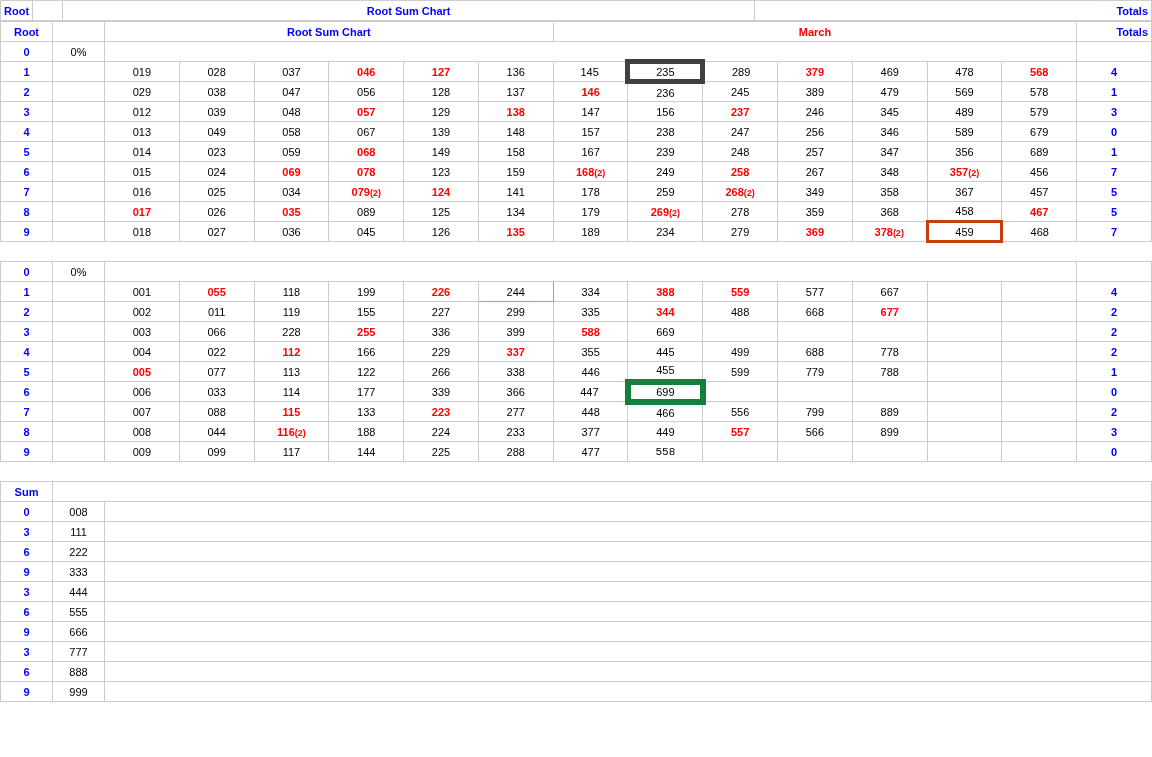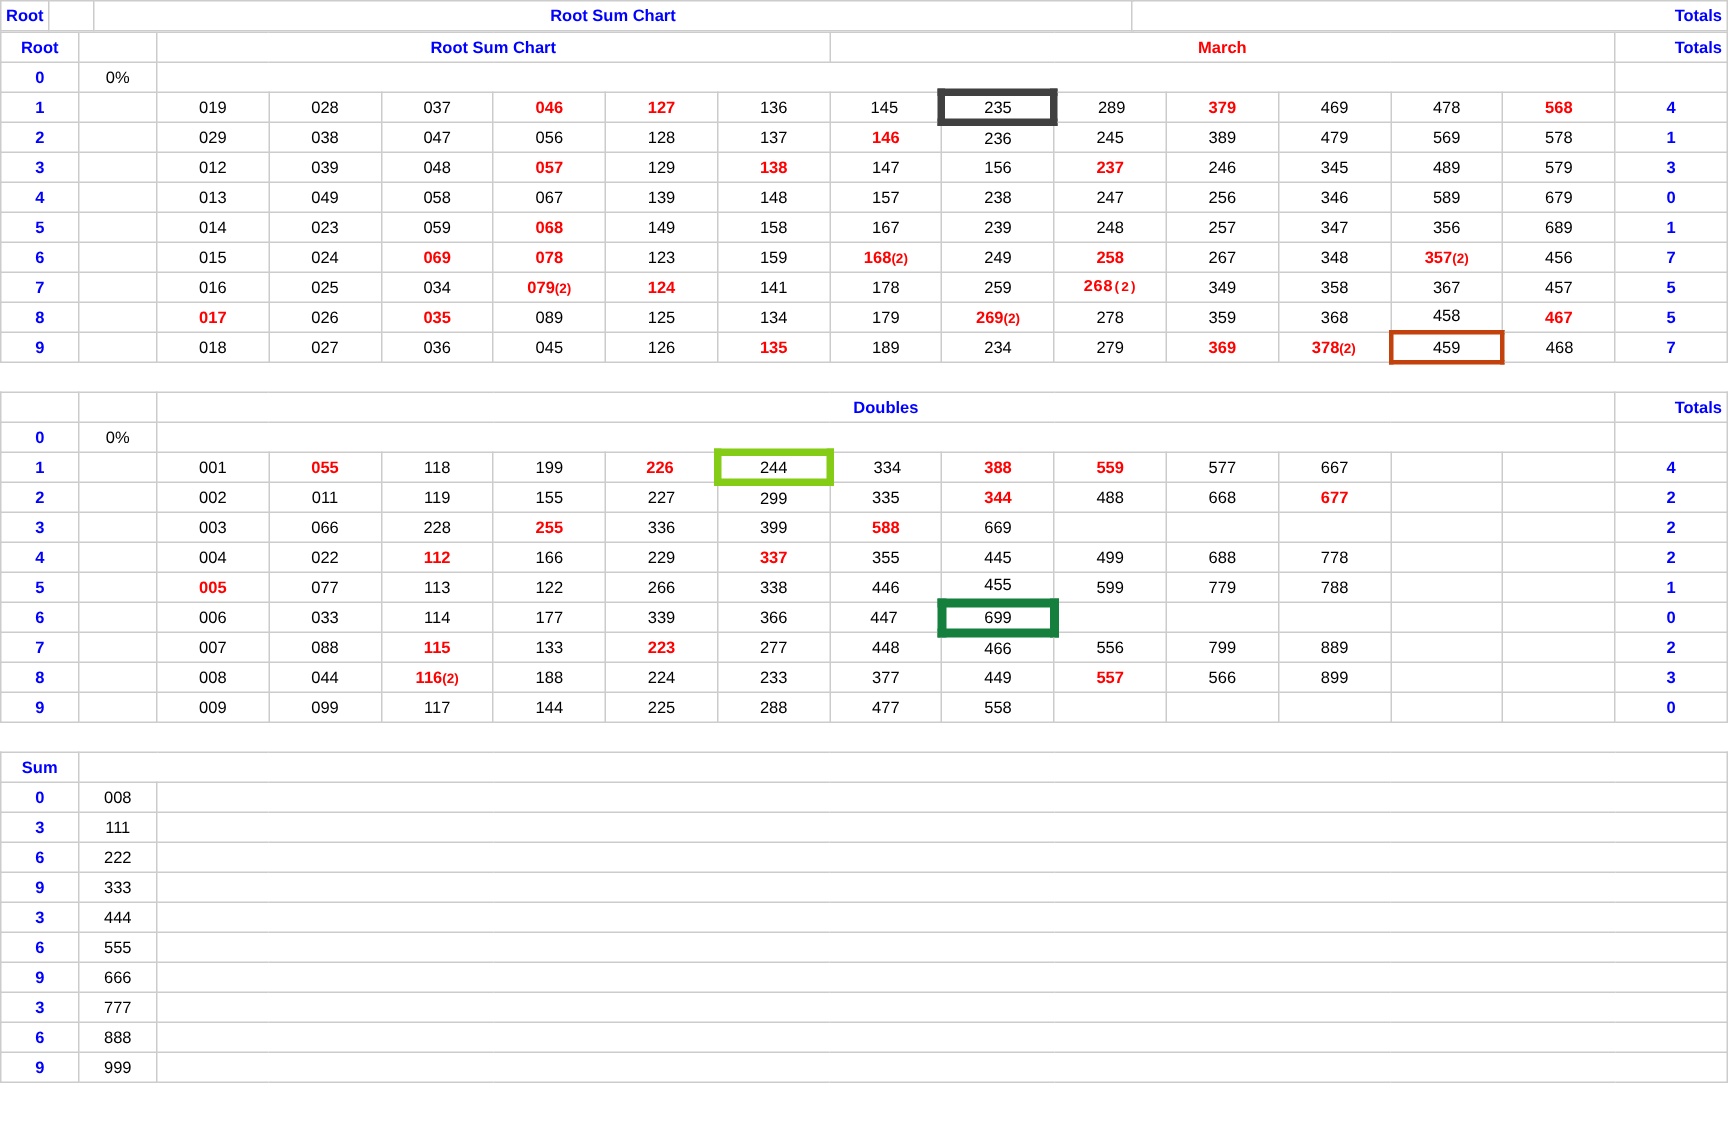--- a/index.html
+++ b/index.html
@@ -183,21 +183,21 @@
     <td style="border:1px solid #ccc;color:#00f;font-weight:bold;">7</td>
     <td style="border:1px solid #ccc;"></td>
     <td style="border:1px solid #ccc;">016</td>
     <td style="border:1px solid #ccc;">025</td>
     <td style="border:1px solid #ccc;">034</td>
     <td style="border:1px solid #ccc;color:#f00;font-weight:bold;">079<span style="font-size:9px;">(2)</span></td>
     <td style="border:1px solid #ccc;color:#f00;font-weight:bold;">124</td>
     <td style="border:1px solid #ccc;">141</td>
     <td style="border:1px solid #ccc;">178</td>
     <td style="border:1px solid #ccc;">259</td>
-    <td style="border:1px solid #ccc;color:#f00;font-weight:bold;font-family:Liberation Mono, monospace;">268<span style="font-size:9px;">(2)</span></td>
+    <td style="border:1px solid #ccc;color:#f00;font-weight:bold;">268<span style="font-size:9px;">(2)</span></td>
     <td style="border:1px solid #ccc;">349</td>
     <td style="border:1px solid #ccc;">358</td>
     <td style="border:1px solid #ccc;">367</td>
     <td style="border:1px solid #ccc;">457</td>
     <td style="border:1px solid #ccc;color:#00f;font-weight:bold;">5</td>
   </tr>
 
   <tr>
     <td style="border:1px solid #ccc;color:#00f;font-weight:bold;">8</td>
     <td style="border:1px solid #ccc;"></td>
@@ -233,43 +233,37 @@
     <td style="border:1px solid #ccc;color:#f00;font-weight:bold;">378<span style="font-size:9px;">(2)</span></td>
     <td style="border:3px solid #c2410c;">459</td>
     <td style="border:1px solid #ccc;">468</td>
     <td style="border:1px solid #ccc;color:#00f;font-weight:bold;">7</td>
   </tr>
 
   <tr style="height:12px;">
     <td style="border:none;" colspan="16"></td>
   </tr>
 
-  <tr>
-    <td style="border:1px solid #ccc;"></td>
-    <td style="border:1px solid #ccc;"></td>
-    <td colspan="13" style="border:1px solid #ccc;text-align:center;font-weight:bold;color:#00f;">Doubles</td>
-    <td style="border:1px solid #ccc;text-align:right;font-weight:bold;color:#00f;">Totals</td>
-  </tr>
 
   <tr>
     <td style="border:1px solid #ccc;color:#00f;font-weight:bold;">0</td>
     <td style="border:1px solid #ccc;">0%</td>
     <td style="border:1px solid #ccc;" colspan="13"></td>
     <td style="border:1px solid #ccc;"></td>
   </tr>
 
   <tr>
     <td style="border:1px solid #ccc;color:#00f;font-weight:bold;">1</td>
     <td style="border:1px solid #ccc;"></td>
     <td style="border:1px solid #ccc;">001</td>
     <td style="border:1px solid #ccc;color:#f00;font-weight:bold;">055</td>
     <td style="border:1px solid #ccc;">118</td>
     <td style="border:1px solid #ccc;">199</td>
     <td style="border:1px solid #ccc;color:#f00;font-weight:bold;">226</td>
-    <td style="border:5px solid #84cc16;">244</td>
+    <td style="border:1px solid #84cc16;">244</td>
     <td style="border:1px solid #ccc;">334</td>
     <td style="border:1px solid #ccc;color:#f00;font-weight:bold;">388</td>
     <td style="border:1px solid #ccc;color:#f00;font-weight:bold;">559</td>
     <td style="border:1px solid #ccc;">577</td>
     <td style="border:1px solid #ccc;">667</td>
     <td style="border:1px solid #ccc;"></td>
     <td style="border:1px solid #ccc;"></td>
     <td style="border:1px solid #ccc;color:#00f;font-weight:bold;">4</td>
   </tr>
 
@@ -409,21 +403,21 @@
   <tr>
     <td style="border:1px solid #ccc;color:#00f;font-weight:bold;">9</td>
     <td style="border:1px solid #ccc;"></td>
     <td style="border:1px solid #ccc;">009</td>
     <td style="border:1px solid #ccc;">099</td>
     <td style="border:1px solid #ccc;">117</td>
     <td style="border:1px solid #ccc;">144</td>
     <td style="border:1px solid #ccc;">225</td>
     <td style="border:1px solid #ccc;">288</td>
     <td style="border:1px solid #ccc;">477</td>
-    <td style="border:1px solid #ccc;">558</td>
+    <td style="border:1px solid #ccc;font-family:Liberation Mono, monospace;">558</td>
     <td style="border:1px solid #ccc;"></td>
     <td style="border:1px solid #ccc;"></td>
     <td style="border:1px solid #ccc;"></td>
     <td style="border:1px solid #ccc;"></td>
     <td style="border:1px solid #ccc;"></td>
     <td style="border:1px solid #ccc;color:#00f;font-weight:bold;">0</td>
   </tr>
 
   <tr style="height:12px;">
     <td style="border:none;" colspan="16"></td>

